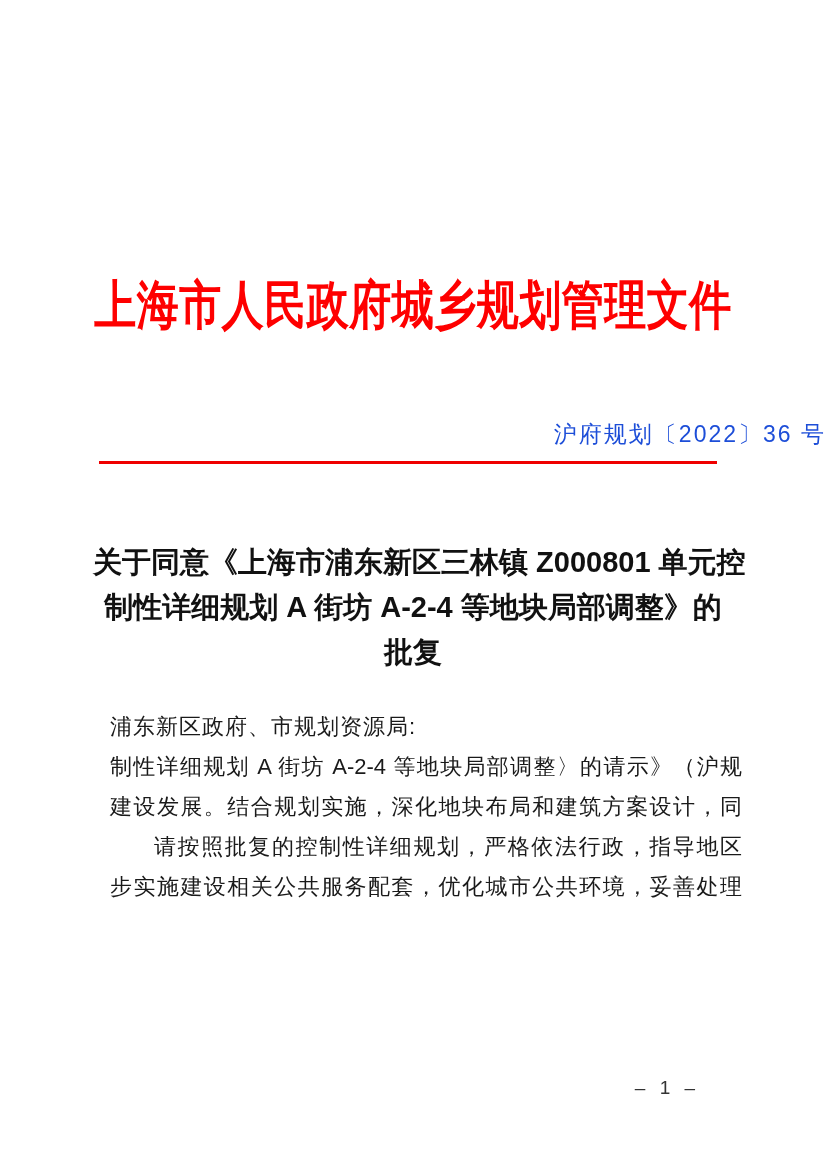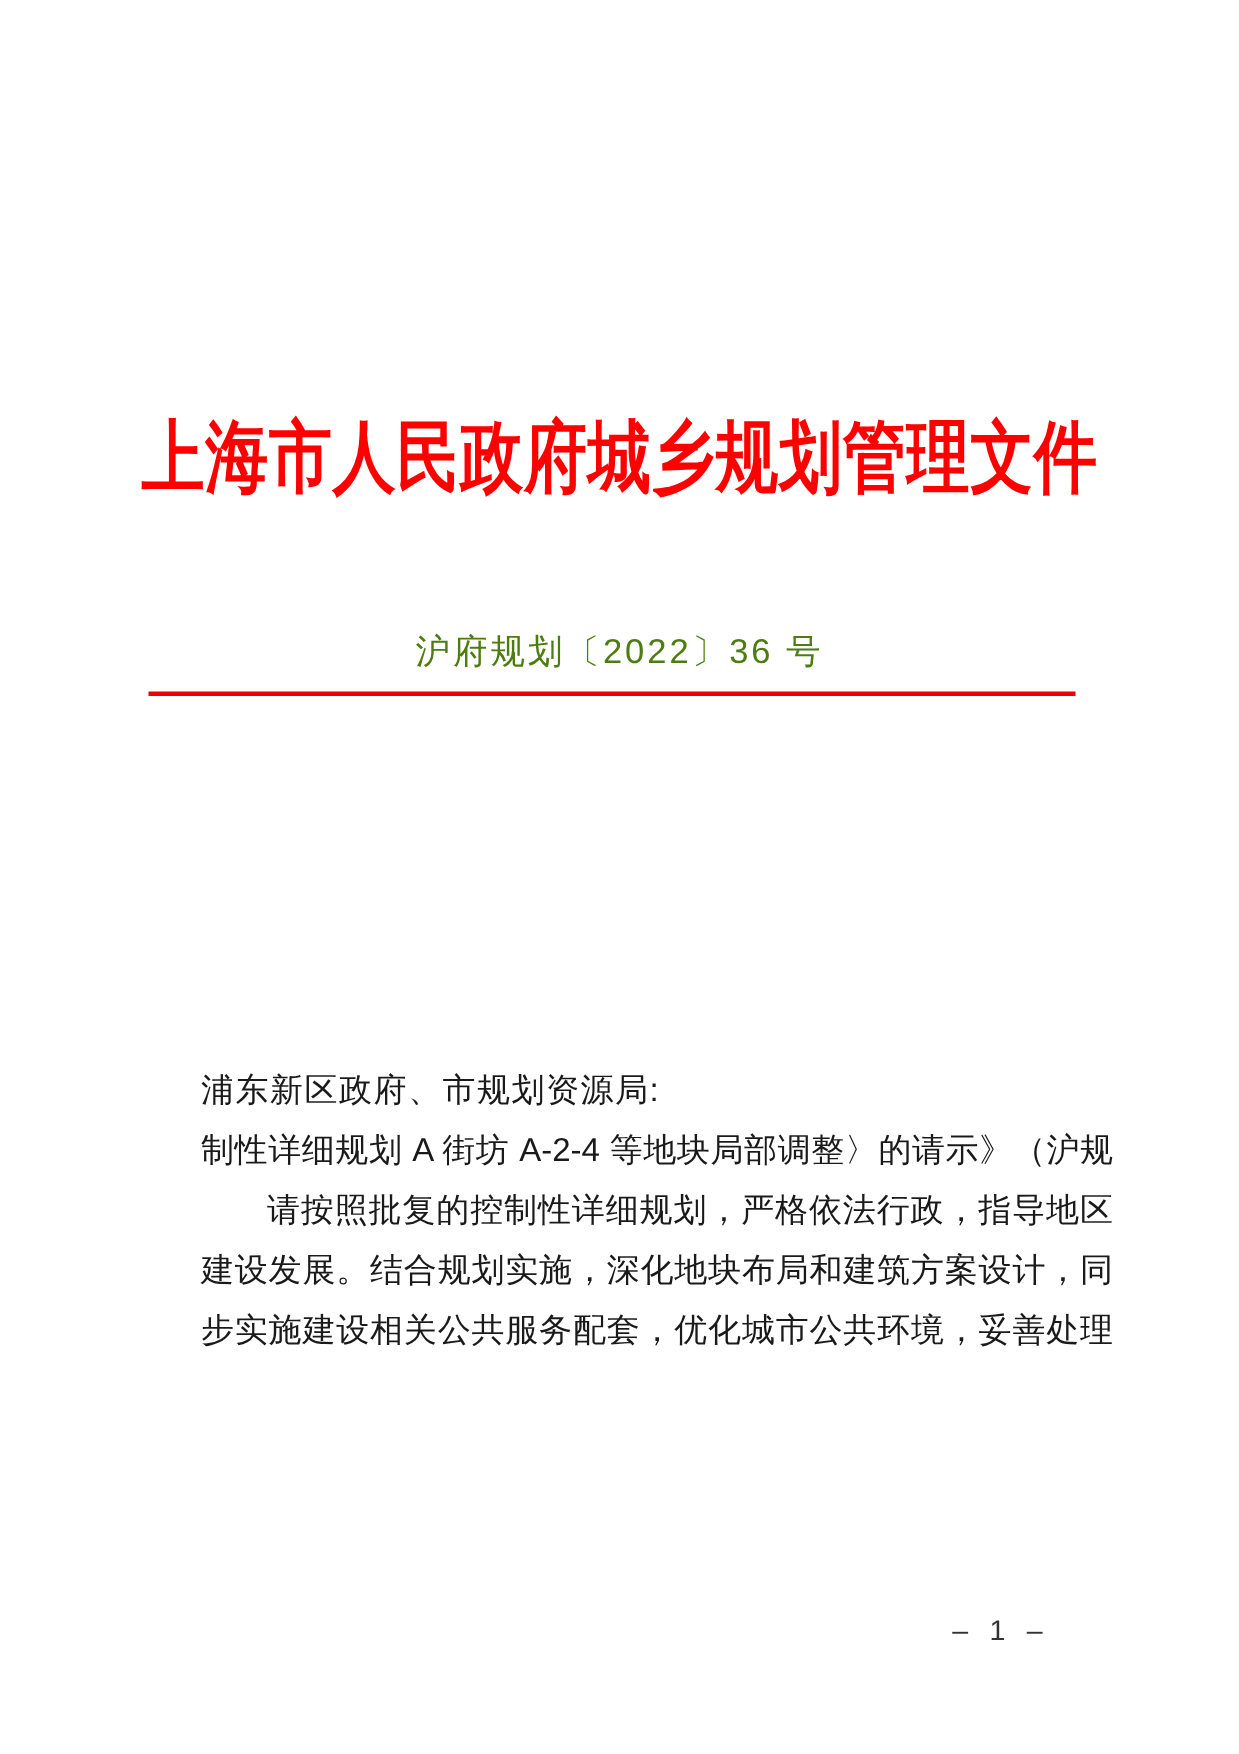--- a/index.html
+++ b/index.html
@@ -33,25 +33,25 @@
     transform-origin: center center;
     white-space: nowrap;
   }
 
   
   .doc-number {
     position: absolute;
     top: 419px;
     left: 0;
     width: 826px;
-    text-align: center;
+    text-align: right;
     font-size: 23px;
     line-height: 30px;
     letter-spacing: 2px;
-    color: #4d7c0f;
+    color: #1d4ed8;
     white-space: nowrap;
   }
 
   
   .red-rule {
     position: absolute;
     top: 461px;
     left: 99px;
     width: 618px;
     height: 3px;
@@ -80,21 +80,20 @@
     top: 707px;
     left: 110px;
     width: 632px;
     font-size: 22px;
     line-height: 40px;
     color: #1a1a1a;
   }
   .doc-body .line {
     letter-spacing: 1px;
     white-space: nowrap;
-    margin-left: 24px;
   }
   .doc-body .line.justify {
     white-space: normal;
     text-align: justify;
     text-align-last: justify;
     letter-spacing: 0;
   }
   .doc-body .line.indent {
     text-indent: 2em;
   }
@@ -116,24 +115,29 @@
 <body>
 
 <div class="page">
 
   <div class="red-header">上海市人民政府城乡规划管理文件</div>
 
   <div class="doc-number">沪府规划〔2022〕36 号</div>
 
   <div class="red-rule"></div>
 
+  <div class="doc-title">
+    <div class="title-line">关于同意《上海市浦东新区三林镇 Z000801 单元控</div>
+    <div class="title-line">制性详细规划 A 街坊 A-2-4 等地块局部调整》的</div>
+    <div class="title-line">批复</div>
+  </div>
 
   <div class="doc-body">
     <div class="line">浦东新区政府、市规划资源局:</div>
     <div class="line justify">制性详细规划 A 街坊 A-2-4 等地块局部调整〉的请示》（沪规</div>
+    <div class="line justify">建设发展。结合规划实施，深化地块布局和建筑方案设计，同</div>
     <div class="line justify indent">请按照批复的控制性详细规划，严格依法行政，指导地区</div>
-    <div class="line justify">建设发展。结合规划实施，深化地块布局和建筑方案设计，同</div>
     <div class="line justify">步实施建设相关公共服务配套，优化城市公共环境，妥善处理</div>
   </div>
 
   <div class="page-number">– 1 –</div>
 
 </div>
 
 </body></html>

